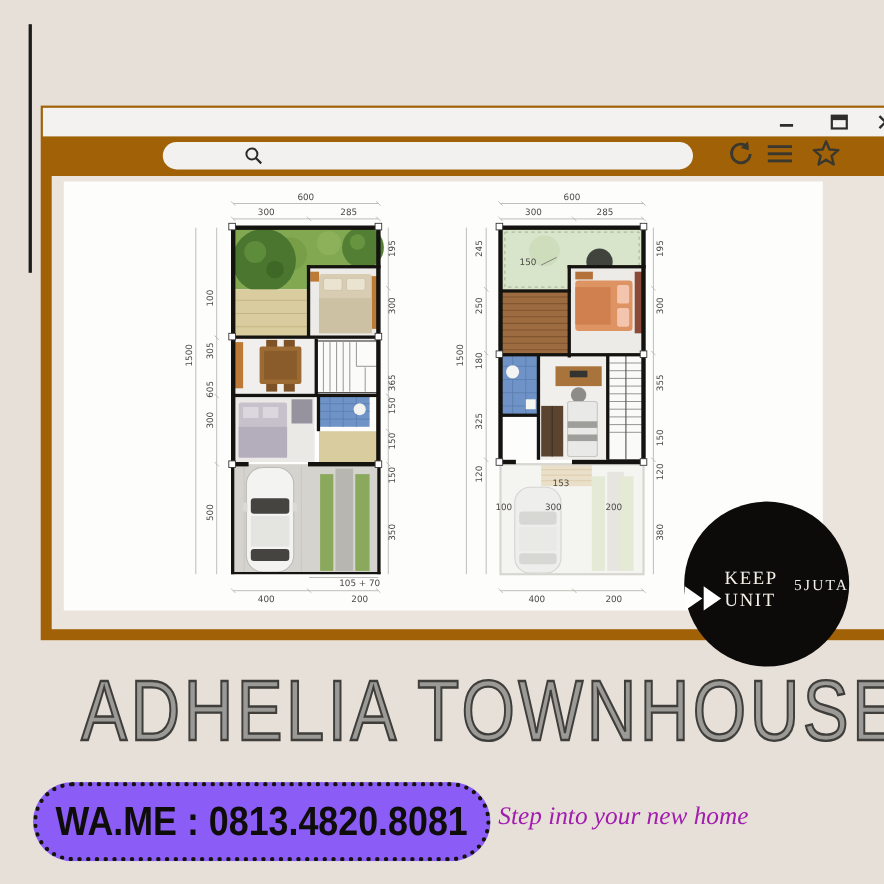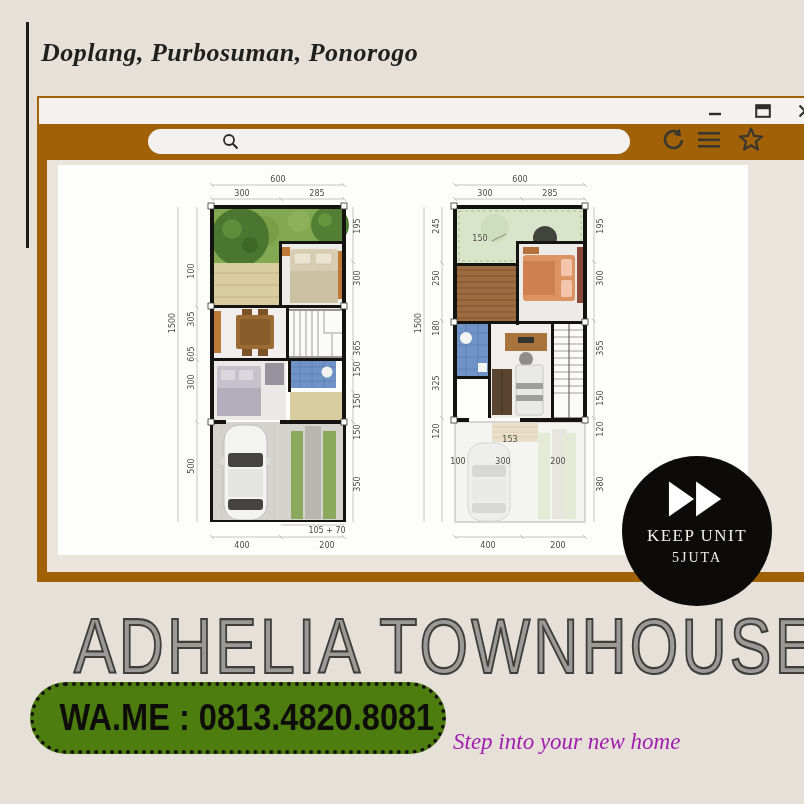--- a/index.html
+++ b/index.html
@@ -26,45 +26,44 @@
   .plan{position:absolute;top:8px;width:240px;height:378px}
   #plan1{left:106px}
   #plan2{left:352px}
   .plan svg{position:absolute;left:0;top:0}
   .dim{position:absolute;font-family:"DejaVu Sans",sans-serif;font-size:8px;color:#4c4a45;
        transform:translate(-50%,-50%);white-space:nowrap}
   .rot{transform:translate(-50%,-50%) rotate(-90deg)}
 
   
   .badge{position:absolute;left:622px;top:456px;width:150px;height:150px;border-radius:50%;
-         background:#0c0b09;z-index:6;display:flex;flex-direction:column;align-items:center;color:#f3f0e8}
+         background:#0c0b09;z-index:6;display:flex;flex-direction:row;align-items:center;color:#f3f0e8}
   .badge svg{margin-top:25px}
   .badge-l1{font-family:"Liberation Serif",serif;font-size:17px;letter-spacing:1.5px;margin-top:9px}
   .badge-l2{font-family:"Liberation Serif",serif;font-size:14px;letter-spacing:2px;margin-top:4px}
 
   
   .big-title{position:absolute;left:0;top:601px;width:770px;text-align:center;white-space:nowrap;
              font-family:"Liberation Sans",sans-serif;font-weight:400;font-size:78px;
              letter-spacing:4px;color:#9b9a96;-webkit-text-stroke:2.2px #3f3e3a;
              text-shadow:1px 1px 0 #c9c8c4;transform:scaleX(.8);transform-origin:48% 50%}
 
   
-  .wa-pill{position:absolute;left:30px;top:682px;width:408px;height:64px;background:#4d7c0f;
-           border:4px dotted #14130e;border-radius:36px;display:flex;align-items:center;justify-content:flex-start}
+  .wa-pill{position:absolute;left:30px;top:711px;width:408px;height:64px;background:#8b5cf6;
+           border:4px dotted #14130e;border-radius:36px;display:flex;align-items:center;justify-content:center}
   .wa-text{font-weight:700;font-size:37px;color:#0e0d0a;transform:scaleX(.88);white-space:nowrap}
   .tagline{position:absolute;left:453px;top:729px;font-family:"Liberation Serif",serif;
            font-style:italic;font-size:23px;color:#a21caf}
 </style>
 </head>
 <body>
 
 <div class="page">
 
   <div class="vline"></div>
-  <div class="location">Doplang, Purbosuman, Ponorogo</div>
 
   <div class="browser">
 
     <div class="titlebar">
       <span class="win-btn btn-min">
         <svg width="16" height="16" viewBox="0 0 16 16">
             <line x1="2" y1="11" x2="14" y2="11" stroke="#2e2d29" stroke-width="2.4"></line>
           </svg>
       </span>
       <span class="win-btn btn-max">

